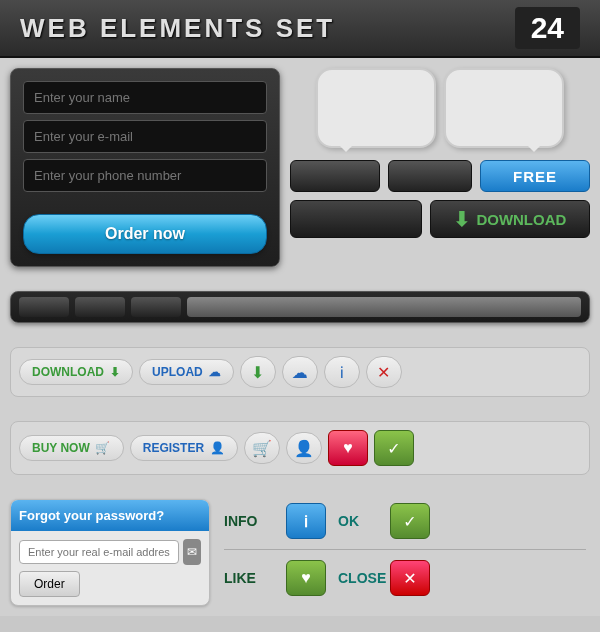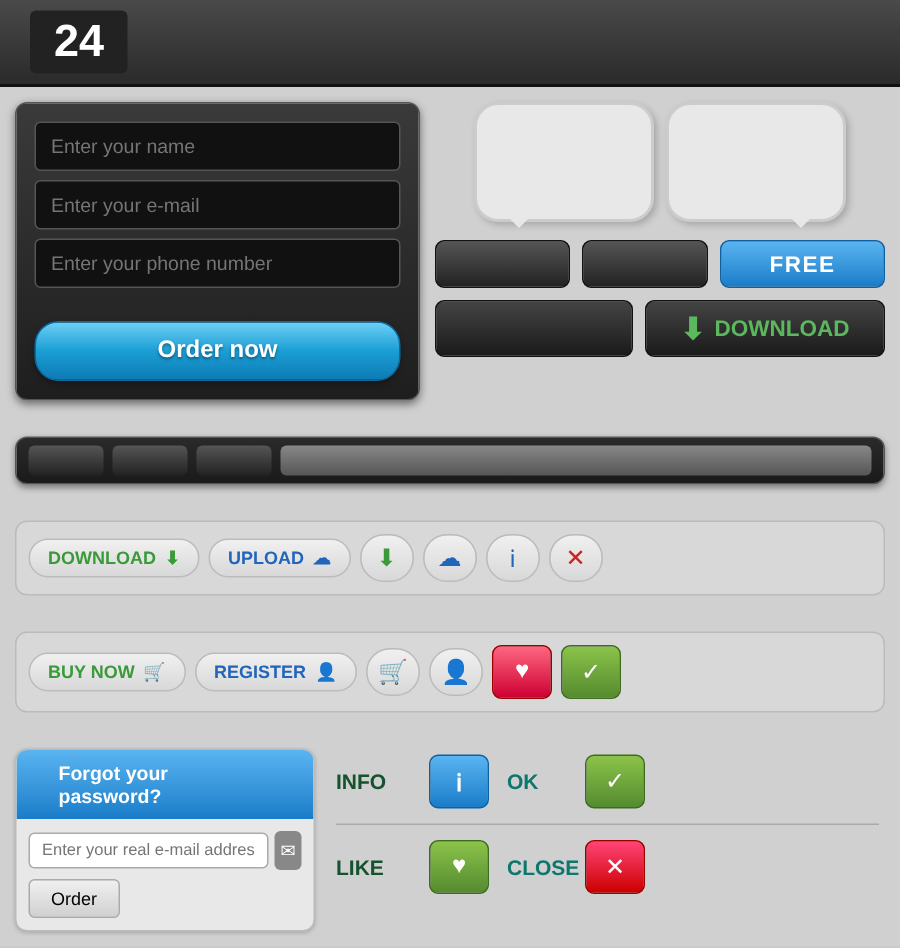--- a/index.html
+++ b/index.html
@@ -291,21 +291,21 @@
     .password-panel {
       background: #e8e8e8;
       border-radius: 8px;
       width: 200px;
       overflow: hidden;
       border: 1px solid #bbb;
       box-shadow: 0 1px 3px rgba(0,0,0,0.2);
     }
     .password-header {
       background: linear-gradient(180deg, #5ab4f0 0%, #1a7cc9 100%);
-      padding: 8px 28px;
+      padding: 8px 8px;
       color: #fff;
       font-size: 13px;
       font-weight: bold;
     }
     .password-body {
       padding: 8px;
       display: flex;
       flex-direction: column;
       gap: 6px;
     }
@@ -446,20 +446,21 @@
     .divider {
       height: 1px;
       background: #aaa;
       margin: 2px 0;
     }
   </style>
 </head>
 <body>
 
 <div class="header">
+  <span class="header-title">WEB ELEMENTS SET</span>
   <span class="header-number">24</span>
 </div>
 
 <div class="main">
 
   <div class="top-row">
 
     <div class="form-panel">
       <input class="form-input" placeholder="Enter your name" style="">
       <input class="form-input" placeholder="Enter your e-mail" style="">

